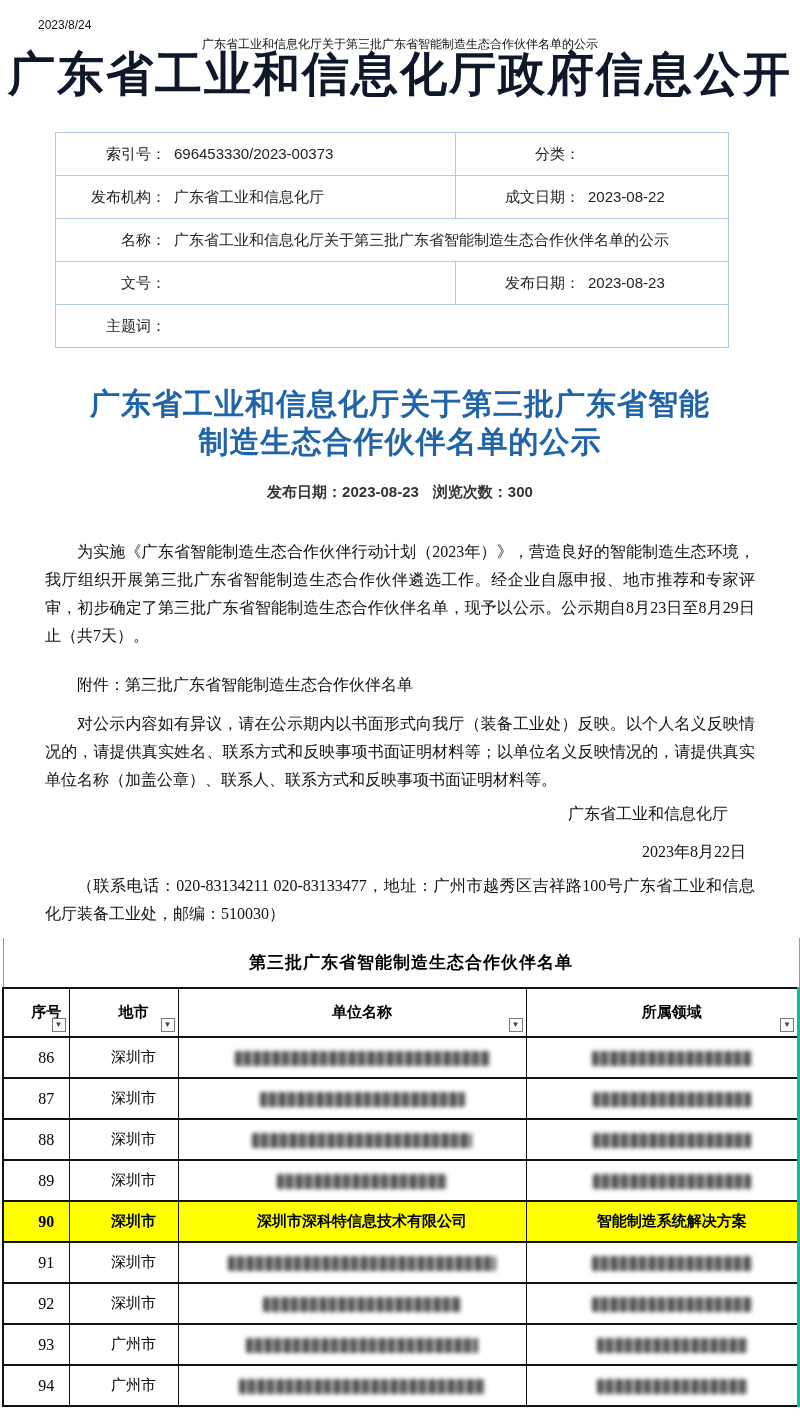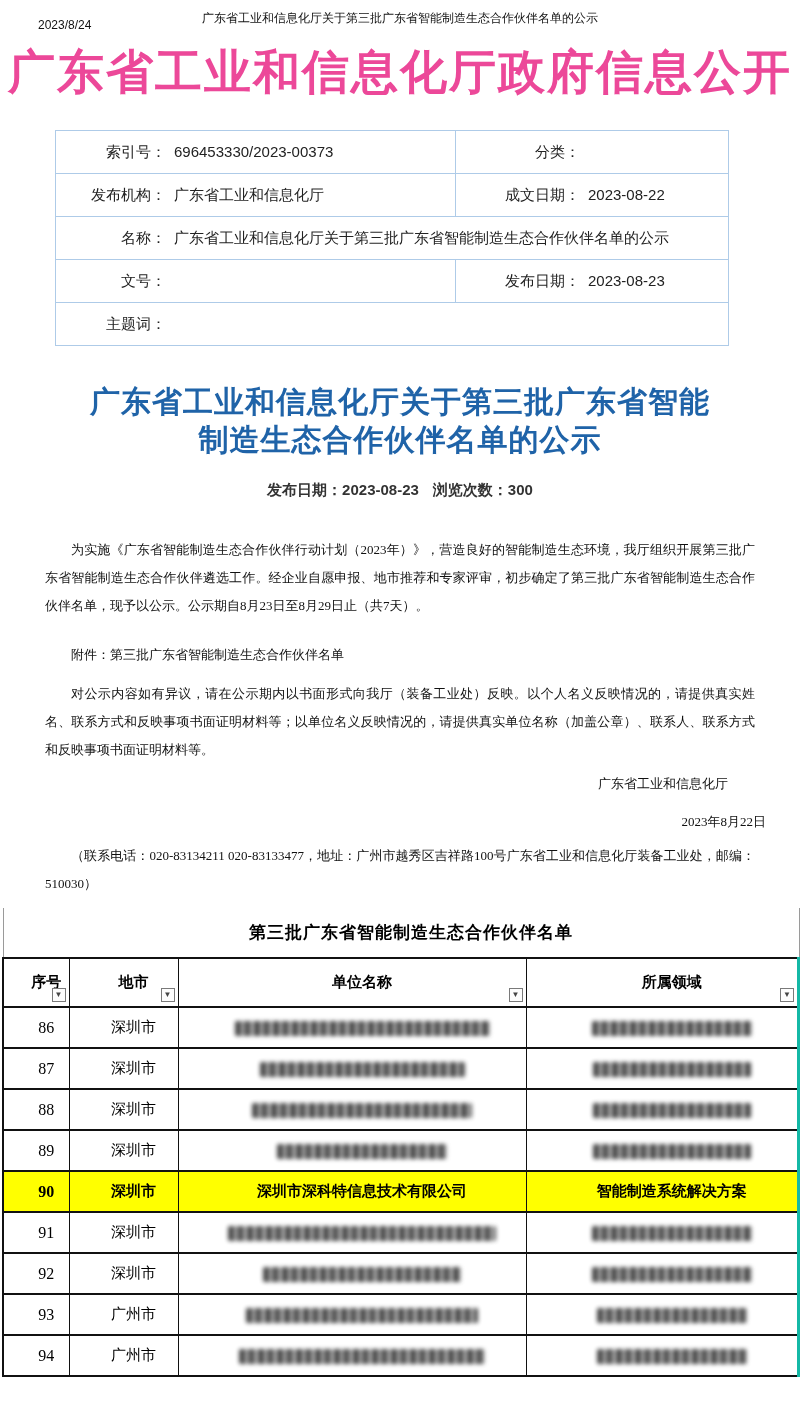--- a/index.html
+++ b/index.html
@@ -4,28 +4,28 @@
 <style>
   * { margin:0; padding:0; box-sizing:border-box; }
   html,body { background:#ffffff; }
   .page {
     position:relative; width:800px; height:1418px; margin:0 auto;
     background:#ffffff; overflow:hidden;
     font-family:"Liberation Sans", sans-serif; color:#1a1a1a;
   }
 
   
-  .topbar { position:relative; padding-top:10px; height:34px; font-size:12px; color:#111; }
+  .topbar { position:relative; padding-top:36px; height:34px; font-size:12px; color:#111; }
   .topbar .pdate { position:absolute; left:38px; top:18px; }
   .topbar .ptitle { display:block; text-align:center; }
 
   
   .main-title {
     margin-top:10px; text-align:center;
-    font-size:47px; line-height:56px; font-weight:900; letter-spacing:2px; color:#ec4899;
+    font-size:47px; line-height:56px; font-weight:900; letter-spacing:2px; color:#0f172a;
   }
 
   
   table.meta {
     border-collapse:collapse; table-layout:fixed;
     width:673px; margin:30px 0 0 55px;
     font-size:15px; color:#222;
   }
   table.meta td {
     border:1px solid #aecbe8; height:43px; vertical-align:middle;
@@ -37,28 +37,28 @@
   table.meta td .val { margin-left:8px; }
 
   
   .art-title {
     margin-top:37px; text-align:center; color:#1f63a8;
     font-size:30px; line-height:38px; font-weight:bold; letter-spacing:1px;
   }
   .publine { margin-top:22px; text-align:center; font-size:15px; color:#333;font-weight:bold; }
   .publine .sp { display:inline-block; width:14px; }
 
-  .body-text { font-family:"Liberation Serif", serif; font-size:13px; line-height:28px; color:#111; }
+  .body-text { font-family:"Liberation Serif", serif; font-size:16px; line-height:28px; color:#111; }
   p.para { margin:0 45px; text-indent:2em; text-align:justify; }
   p.p1 { margin-top:36px; }
   p.p2 { margin-top:11px; }
   p.attachment { margin-top:21px; text-align:left; }
   .sig { text-align:right; padding-right:72px; }
   .sig-org { margin-top:6px; }
-  .sig-date { margin-top:10px; padding-right:34px; }
+  .sig-date { margin-top:10px; padding-right:54px; }
   p.contact { margin-top:6px; }
 
   
   table.partners {
     border-collapse:collapse; table-layout:fixed;
     width:796px; margin:10px 0 0 2px;
     font-size:15px; color:#000;
   }
   table.partners td, table.partners th { vertical-align:middle; text-align:center; overflow:hidden;padding-left:20px; }
   tr.title-row td {

